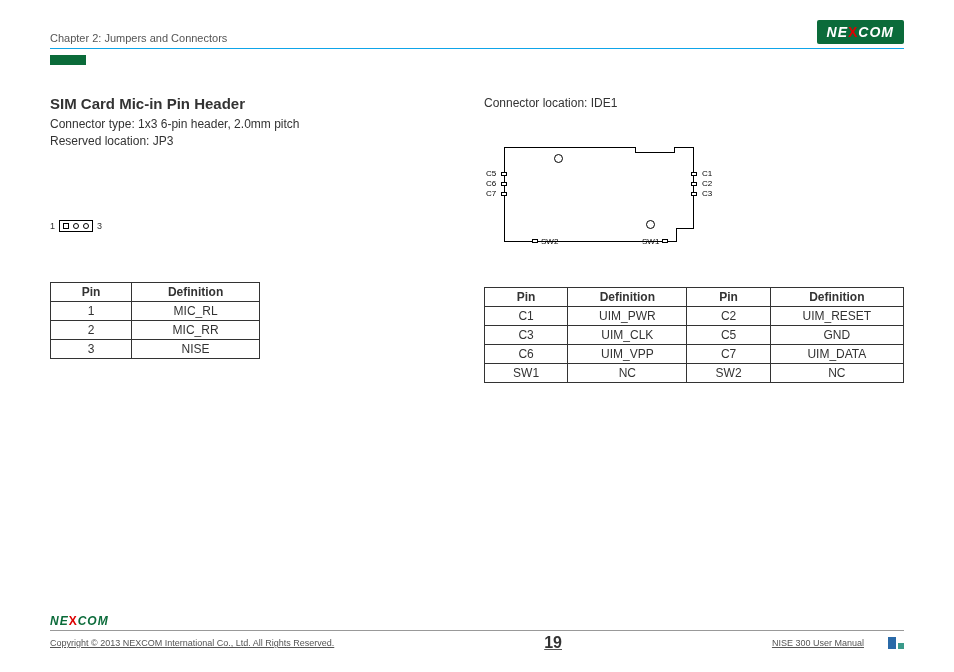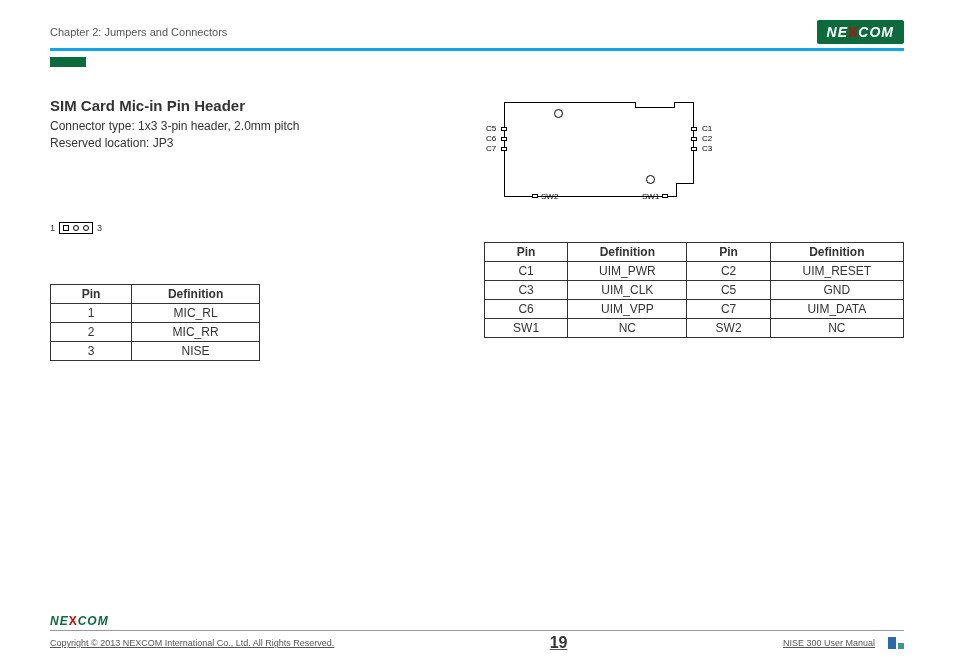--- a/index.html
+++ b/index.html
@@ -10,22 +10,22 @@
     height: 672px;
     position: relative;
     color: #333;
   }
   .page {
     padding: 20px 50px 0 50px;
   }
   .header {
     display: flex;
     justify-content: space-between;
-    align-items: center;
-    border-bottom: 3px solid #0ea5e9;
+    align-items: flex-end;
+    border-bottom: 1px solid #0ea5e9;
     padding-bottom: 4px;
     margin-bottom: 6px;
   }
   .chapter-title {
     font-size: 11px;
     color: #555;
   }
   .logo-top {
     background: #0b6b3a;
     color: #fff;
@@ -210,21 +210,21 @@
       <span>NE</span><span class="x">X</span><span>COM</span>
     </div>
   </div>
   <div class="green-tab"></div>
 
   <div class="columns">
 
     <div class="col">
       <div class="section-title">SIM Card Mic-in Pin Header</div>
       <div class="section-sub">
-        <div>Connector type: 1x3 3-pin header, 2.0mm pitch</div>
+        <div>Connector type: 1x3 6-pin header, 2.0mm pitch</div>
         <div>Reserved location: JP3</div>
       </div>
 
       <div style="height:40px"></div>
 
       <div class="diagram-left">
         <span>1</span>
         <div class="pin-box">
           <div class="pin-sq"></div>
           <div class="pin-ci"></div>
@@ -249,20 +249,23 @@
         </tr>
         <tr>
           <td>3</td>
           <td>NISE</td>
         </tr>
       </tbody>
         </table>
     </div>
 
     <div class="col">
+      <div class="section-sub">
+        <div>Connector location: IDE1</div>
+      </div>
 
       <div class="sim-diagram">
         <div class="sim-body">
           <div class="sim-notch1"></div>
         </div>
         <div class="sim-notch2" style="left:192px; top:86px;"></div>
 
         <div class="sim-hole" style="left:70px; top:12px;"></div>
         <div class="sim-hole" style="left:162px; top:78px;"></div>
 
@@ -325,21 +328,21 @@
 </div>
 
 <div class="footer">
   <div class="logo-small">
     <span>NE</span><span class="x">X</span><span>COM</span>
   </div>
   <div class="footer-line"></div>
   <div class="footer-row">
     <span>Copyright © 2013 NEXCOM International Co., Ltd. All Rights Reserved.</span>
     <span class="page-num">19</span>
-    <span style="display:flex;align-items:center;gap:13px;">
+    <span style="display:flex;align-items:center;gap:24px;">
       <span>NISE 300 User Manual</span>
       <span class="footer-icon">
         <span class="fi-blue"></span>
           <span class="fi-teal"></span>
       </span>
     </span>
   </div>
 </div>
 
 </body></html>

